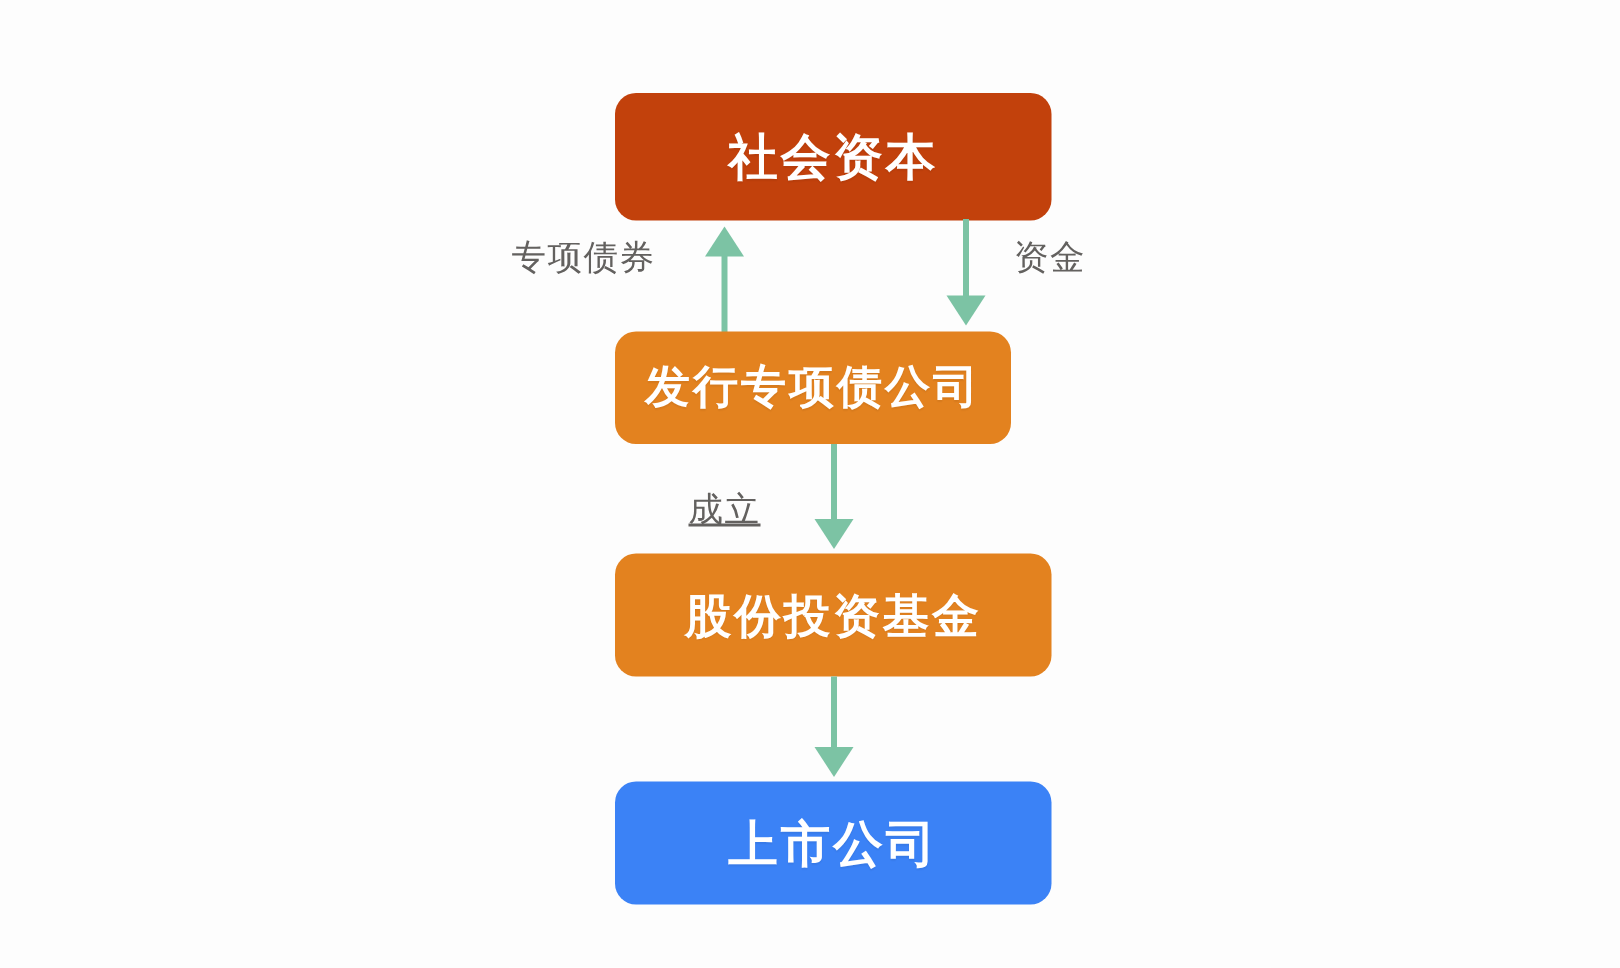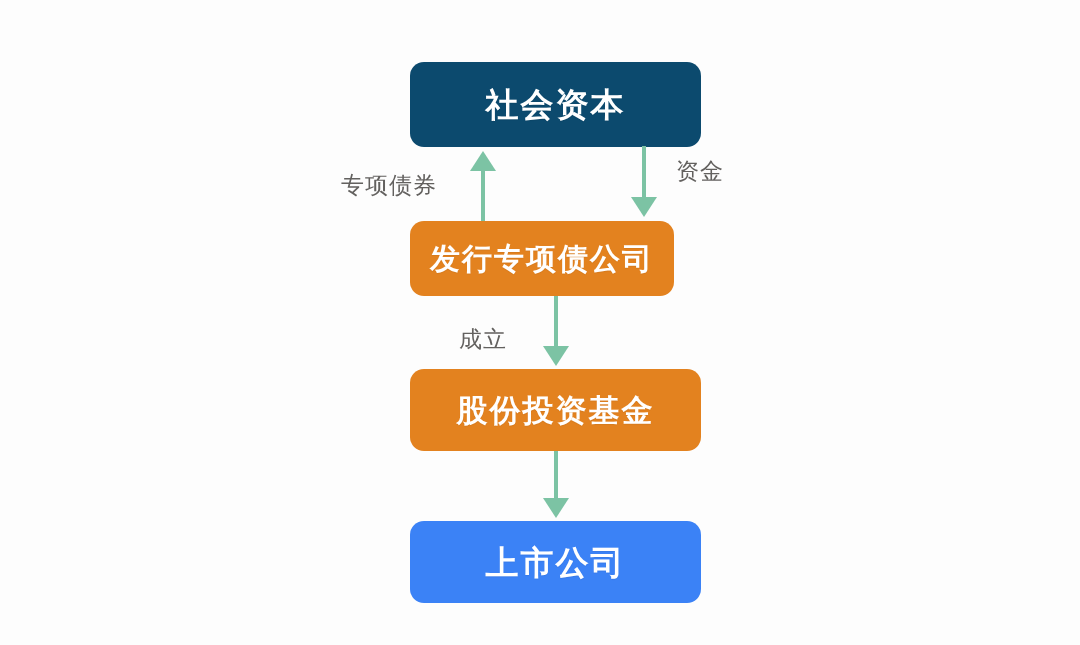--- a/index.html
+++ b/index.html
@@ -38,21 +38,21 @@
     display: block;
     line-height: 1;
     text-shadow: 0 1px 1px rgba(0,0,0,0.06);
   }
 
   .node-social-capital {
     left: 410px;
     top: 62px;
     width: 291px;
     height: 85px;
-    background: #0c4a6e;
+    background: #c2410c;
     font-size: 33px;
   }
   .node-bond-issuer {
     left: 410px;
     top: 221px;
     width: 264px;
     height: 75px;
     background: #e3821f;
     font-size: 30px;
   }
@@ -89,23 +89,23 @@
 
   
   .edge-label {
     position: absolute;
     color: #63615f;
     font-size: 23px;
     letter-spacing: 1px;
     white-space: nowrap;
     user-select: none;
   }
-  .label-bond      { left: 341px; top: 170px; }
+  .label-bond      { left: 341px; top: 156px; }
   .label-funds     { left: 676px; top: 156px; }
-  .label-establish { left: 459px; top: 324px; }
+  .label-establish { left: 459px; top: 324px; text-decoration: underline; }
 </style>
 </head>
 <body>
 
 <div id="diagram">
 
   <div class="node node-social-capital">
     <span class="node-label">社会资本</span>
   </div>
 

